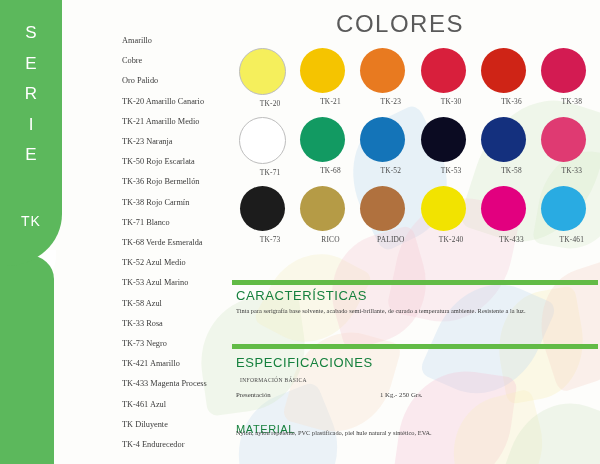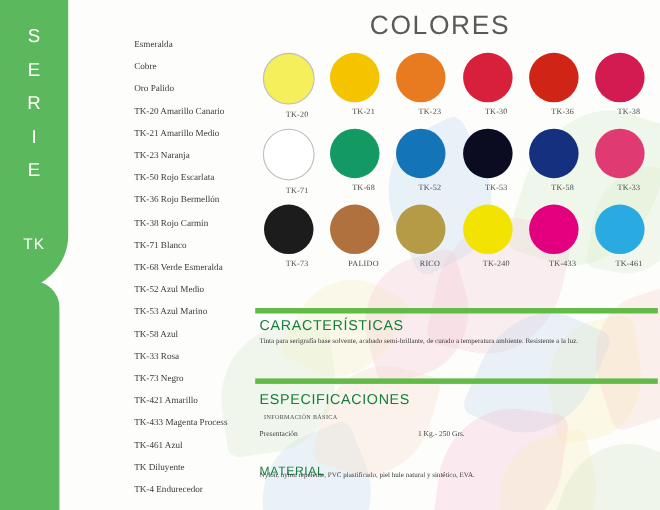--- a/index.html
+++ b/index.html
@@ -167,21 +167,21 @@
   <div class="serie-letters">
     <div>S</div>
     <div>E</div>
     <div>R</div>
     <div>I</div>
     <div>E</div>
   </div>
   <div class="tk-label">TK</div>
 
   <ul class="product-list">
-      <li>Esmeralda</li>
+      <li>Amarillo</li>
       <li>Cobre</li>
       <li>Oro Palido</li>
       <li>TK-20 Amarillo Canario</li>
       <li>TK-21 Amarillo Medio</li>
       <li>TK-23 Naranja</li>
       <li>TK-50 Rojo Escarlata</li>
       <li>TK-36 Rojo Bermellón</li>
       <li>TK-38 Rojo Carmín</li>
       <li>TK-71 Blanco</li>
       <li>TK-68 Verde Esmeralda</li>
@@ -246,26 +246,26 @@
       </div>
       <div class="swatch">
         <div class="dot-color" style="background: rgb(223, 58, 114);"></div>
         <div class="swatch-label">TK-33</div>
       </div>
       <div class="swatch">
         <div class="dot-color" style="background: rgb(28, 28, 28);"></div>
         <div class="swatch-label">TK-73</div>
       </div>
       <div class="swatch">
+        <div class="dot-color" style="background: rgb(181, 155, 70);"></div>
+        <div class="swatch-label">RICO</div>
+      </div>
+      <div class="swatch">
         <div class="dot-color" style="background: rgb(176, 113, 62);"></div>
         <div class="swatch-label">PALIDO</div>
-      </div>
-      <div class="swatch">
-        <div class="dot-color" style="background: rgb(181, 155, 70);"></div>
-        <div class="swatch-label">RICO</div>
       </div>
       <div class="swatch">
         <div class="dot-color" style="background: rgb(242, 227, 0);"></div>
         <div class="swatch-label">TK-240</div>
       </div>
       <div class="swatch">
         <div class="dot-color" style="background: rgb(226, 0, 127);"></div>
         <div class="swatch-label">TK-433</div>
       </div>
       <div class="swatch">

